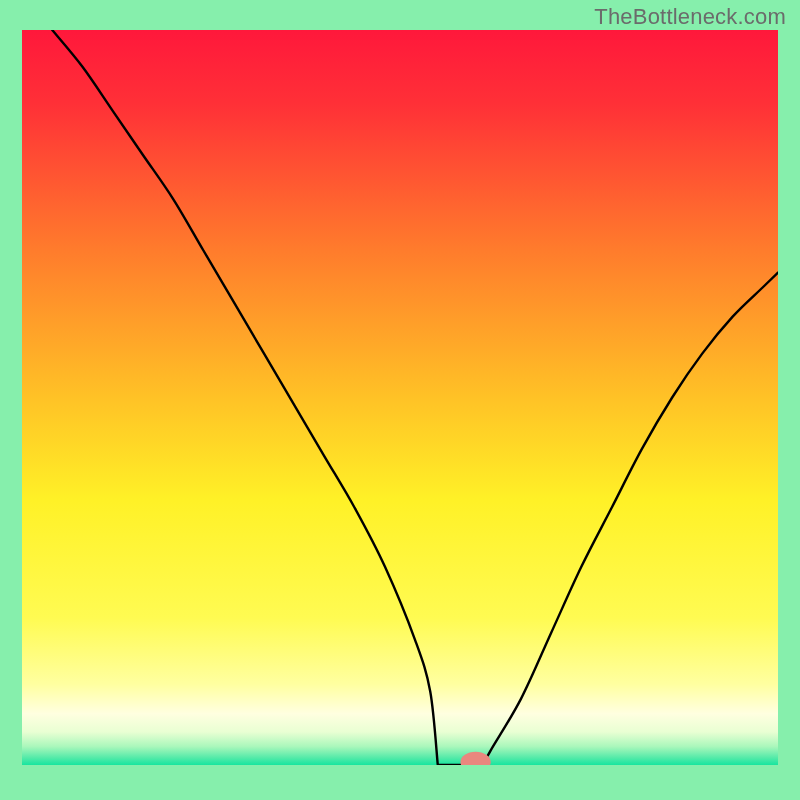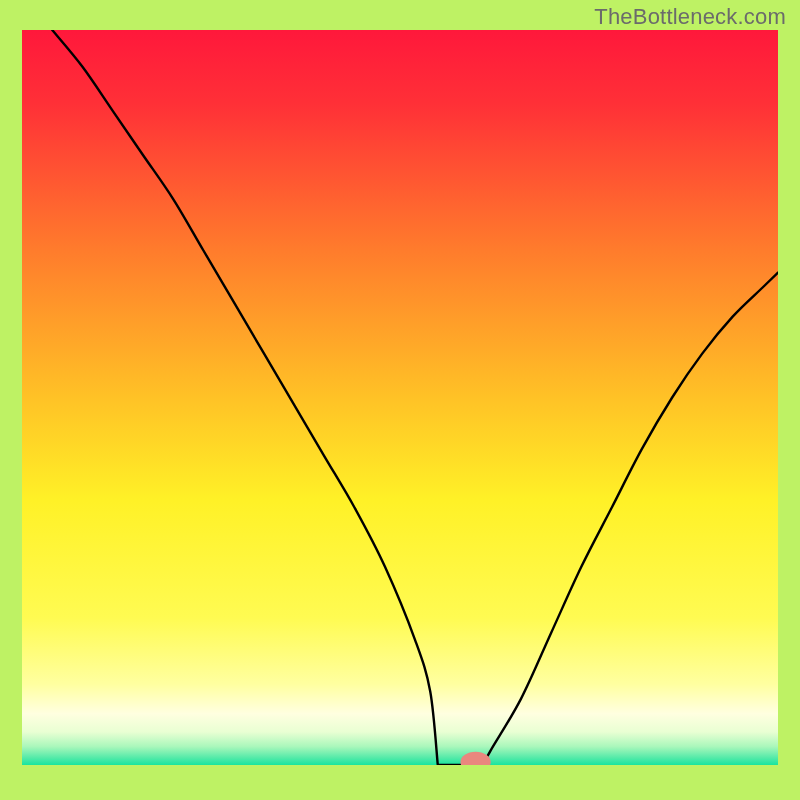--- a/index.html
+++ b/index.html
@@ -10,21 +10,21 @@
     background: #000;
     overflow: hidden;
     font-family: Arial, Helvetica, sans-serif;
   }
   .frame {
     position: absolute;
     left: 0;
     top: 0;
     width: 800px;
     height: 800px;
-    background: #bef264;
+    background: #86efac;
     text-decoration: underline;
   }
   .watermark {
     position: absolute;
     top: 4px;
     right: 14px;
     color: #6b6b6b;
     font-size: 22px;
     font-weight: 500;
     letter-spacing: 0.2px;

